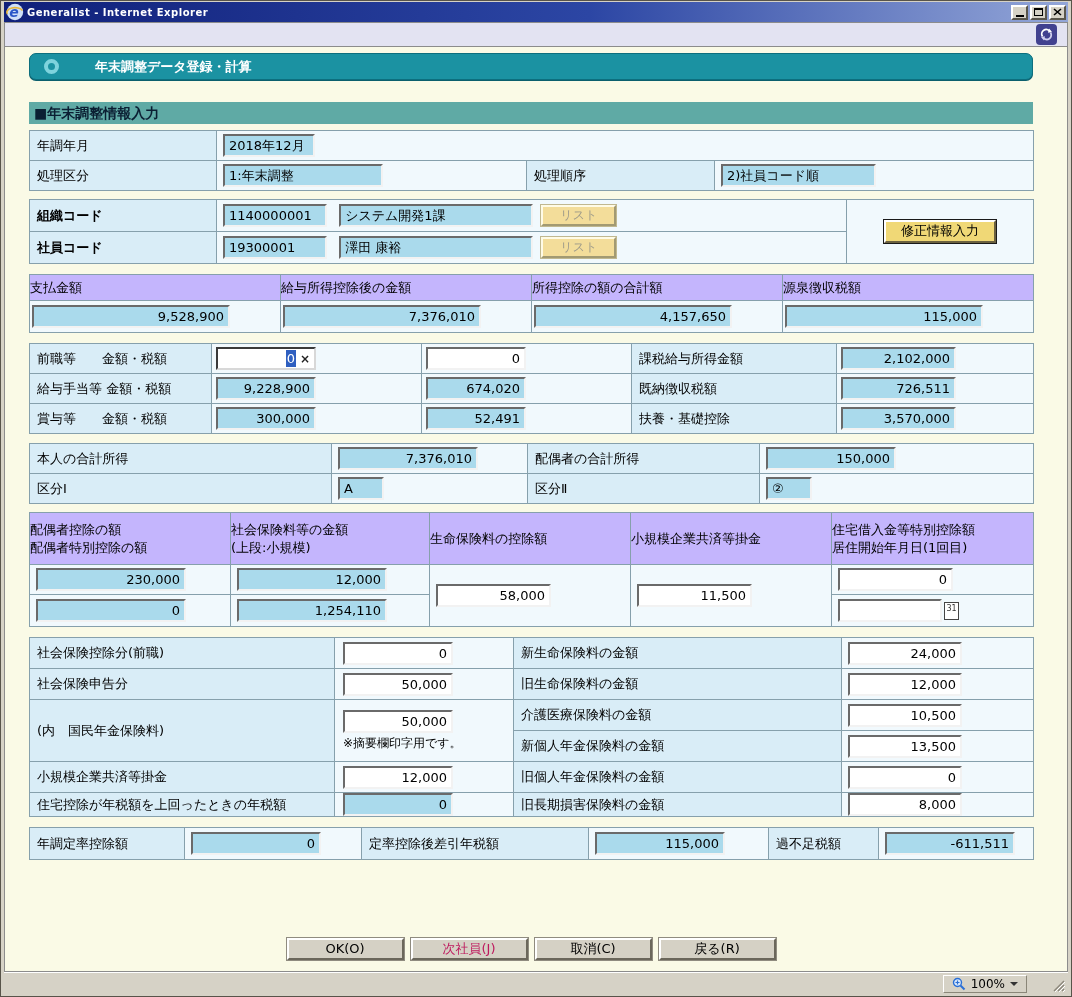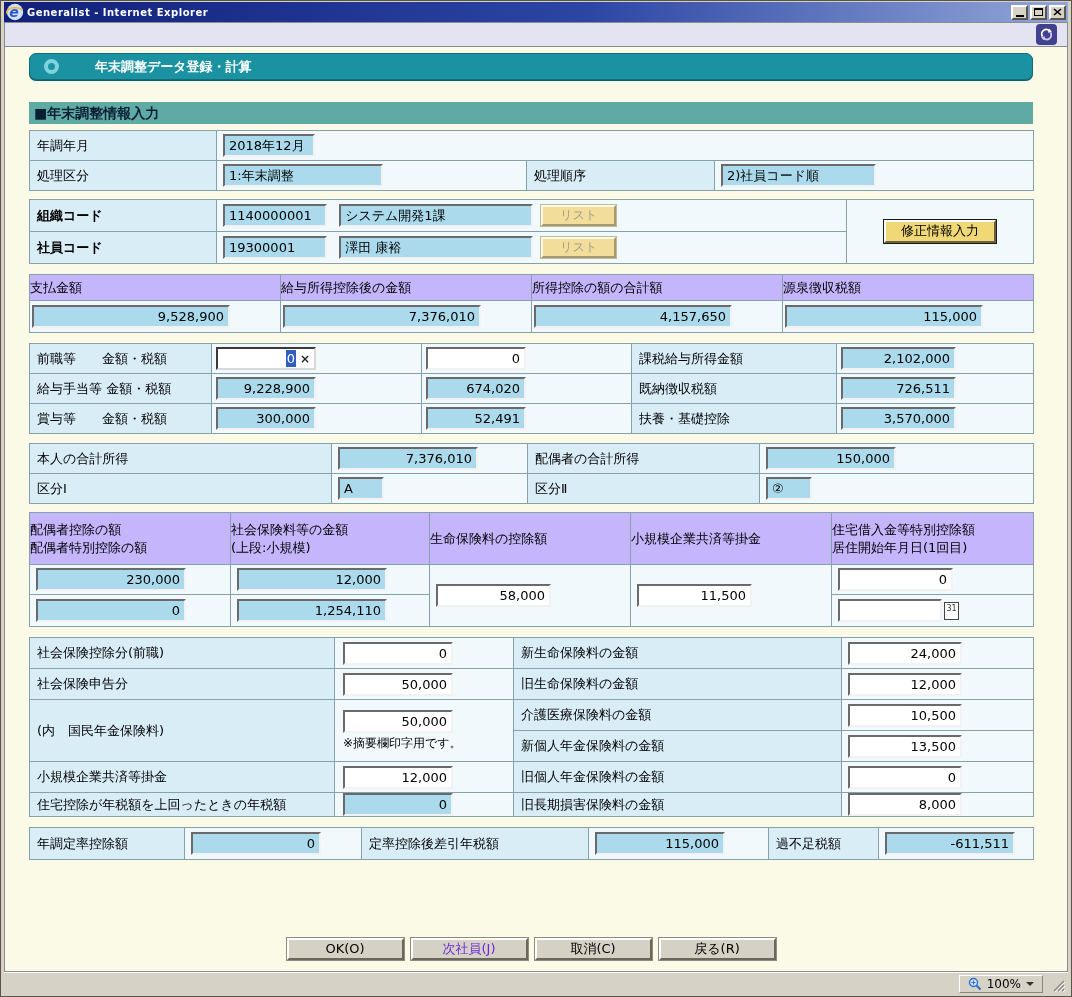--- a/index.html
+++ b/index.html
@@ -80,33 +80,33 @@
     display:inline-block; width:112px; height:23px; background:#f0d876;
     border:2px solid; border-color:#fff #6b6140 #6b6140 #fff; outline:1px solid #1a1a1a;
     color:#000; font-size:13px; text-align:center; line-height:18px;
   }
   .btnrow { margin-top:78px; display:flex; justify-content:center; gap:7px; }
   .btn-gray {
     width:117px; height:22px; background:#d5d1c5;
     border:2px solid; border-color:#fff #6b675b #6b675b #fff; outline:1px solid #8f8b7f;
     font-size:13px; color:#000; text-align:center; line-height:17px;
   }
-  .btn-gray.disabled { color:#6d28d9; }
+  .btn-gray.disabled { color:#be185d; }
   
   .cal-icon { display:inline-block; vertical-align:middle; width:15px; height:18px; margin-left:2px;
     background:#fff; border:1px solid #444; position:relative; }
   .cal-top { height:4px; background:#a33326; border-bottom:1px solid #444; }
   .cal-num { display:block; font-size:8px; line-height:11px; text-align:center; color:#333; }
   
   .statusbar {
     height:22px; background:#d6d2c6; border-top:1px solid #fff;
     display:flex; align-items:center; justify-content:flex-end;
   }
   .zoom-pane {
-    display:flex; align-items:center; gap:5px; height:18px; padding:0 8px; margin-right:8px;
+    display:flex; align-items:center; gap:5px; height:18px; padding:0 8px; margin-right:24px;
     border:1px solid; border-color:#fff #8a8678 #8a8678 #fff; font-size:12px;
   }
   .caret { width:0; height:0; border-left:4px solid transparent; border-right:4px solid transparent; border-top:4px solid #333; }
   .grip { width:15px; height:15px; margin:4px 2px 0 0; }
 </style>
 </head>
 <body>
 
 <div class="win">
 

